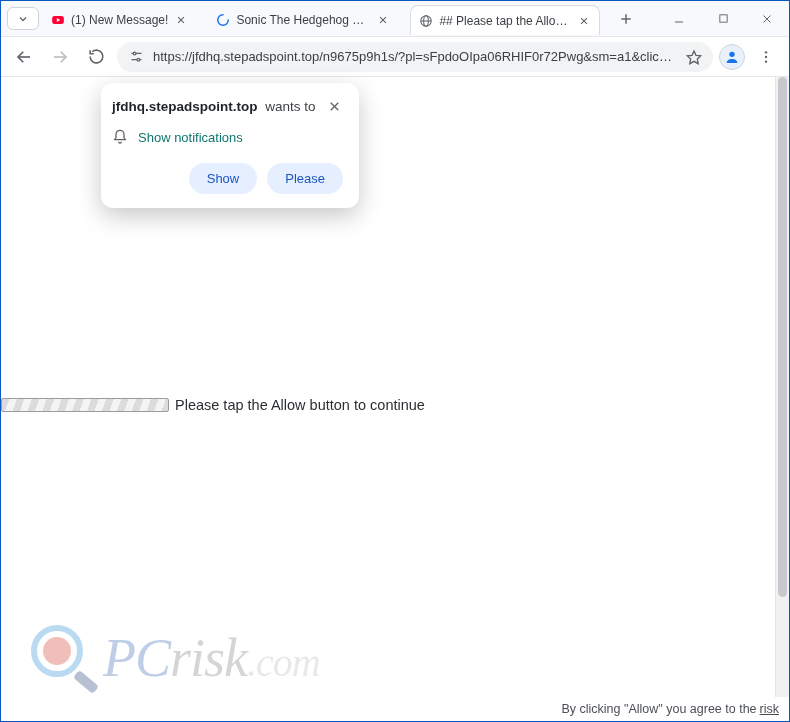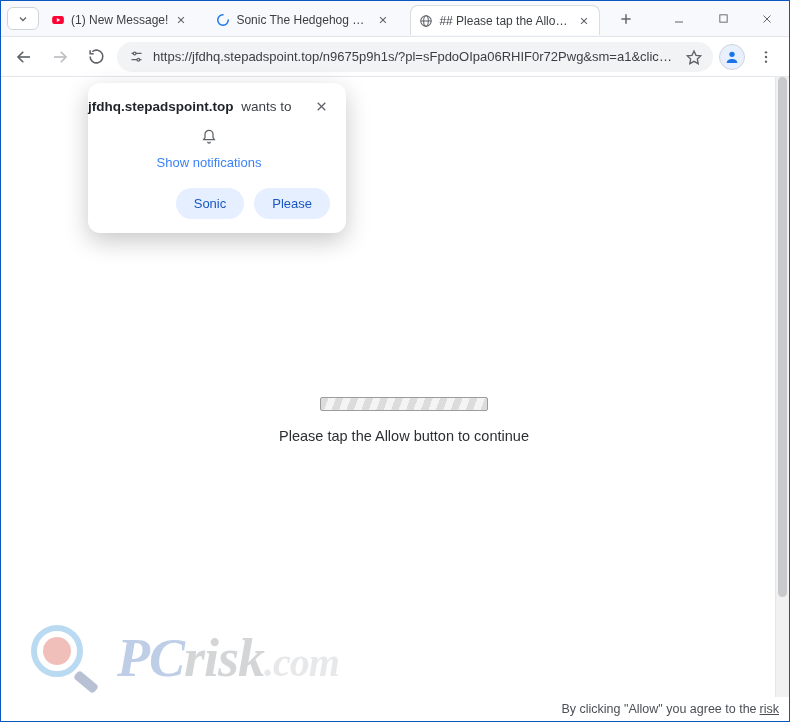--- a/index.html
+++ b/index.html
@@ -26,46 +26,46 @@
   .navbtn.disabled { color:#babdc2; cursor:default; }
   .omnibox { flex:1; height: 30px; background:#f1f3f4; border-radius: 15px; display:flex; align-items:center; padding: 0 8px; gap:6px; font-size: 13px; color:#3b3f44; overflow:hidden; }
   .omnibox .url { flex:1; white-space:nowrap; overflow:hidden; text-overflow:ellipsis; }
   .omnibox .chip { display:flex; align-items:center; justify-content:center; width:22px; height:22px; color:#5f6368; }
   .avatar { width:26px; height:26px; border-radius:50%; border:1px solid #d0d4d9; display:flex; align-items:center; justify-content:center; background:#e8f0fe; color:#1a73e8; cursor:pointer; }
 
   
   .viewport { position:absolute; top:76px; left:0; right:0; bottom:0; background:#fff; }
 
   
-  .perm { position:absolute; top: 6px; left: 87px; width: 258px; background:#fff; border-radius: 12px; box-shadow: 0 8px 24px rgba(0,0,0,0.22); padding: 14px 16px 14px 0; }
+  .perm { position:absolute; top: 6px; left: 100px; width: 258px; background:#fff; border-radius: 12px; box-shadow: 0 8px 24px rgba(0,0,0,0.22); padding: 14px 16px 14px 11px; }
   .perm-row1 { display:flex; align-items:center; justify-content:space-between; font-size: 13.5px; }
   .perm-site { font-weight: 700; color:#1f2328; }
   .perm-wants { font-weight: 400; color:#3b3f44; margin-left: 4px; }
   .perm-close { color:#5f6368; cursor:pointer; width:18px; height:18px; display:flex; align-items:center; justify-content:center; }
-  .perm-row2 { display:flex; align-items:center; gap:10px; margin-top: 14px; font-size: 13px; color:#3b82f6;flex-direction:column; }
+  .perm-row2 { display:flex; align-items:center; gap:10px; margin-top: 14px; font-size: 13px; color:#0f766e; }
   .perm-row3 { display:flex; justify-content:flex-end; gap:10px; margin-top: 18px; }
   .pillbtn { background:#e6efff; color:#1a57c2; border:none; border-radius: 18px; padding: 8px 18px; font-size: 13px; cursor:pointer; }
 
   
-  .center { position:absolute; top: 320px; left:18px; right:0; display:flex; flex-direction:column; align-items:center; gap:17px; }
+  .center { position:absolute; top: 320px; left:0; right:0; display:flex; flex-direction:row; align-items:center; gap:6px; }
   .progress { width: 168px; height: 14px; border:1px solid #9c9c9c; border-radius: 2px;
     background: repeating-linear-gradient(110deg, #dcdcdc 0 7px, #f4f4f4 7px 14px); }
   .center-text { font-size: 14.5px; color:#2b2f33; }
 
   
   .footer { position:absolute; left:0; right:0; bottom:0; height: 24px; display:flex; align-items:center; justify-content:flex-end; padding: 0 10px; font-size: 12.5px; color:#4b4f55; background:#fff; }
   .footer .terms { text-decoration: underline; cursor:pointer; margin-left:3px; }
 
   
   .watermark { position:absolute; left: 30px; bottom: 30px; display:flex; align-items:center; opacity: 0.32; font-style: italic; font-family: Georgia, "Times New Roman", serif; }
   .watermark .mag { width: 66px; height: 66px; position:relative; margin-right: 6px; }
   .watermark .ring { position:absolute; width:52px; height:52px; border:6px solid #2d8fd6; border-radius:50%; top:0; left:0; }
   .watermark .inner { position:absolute; width:28px; height:28px; background:#d63b2d; border-radius:50%; top:12px; left:12px; }
   .watermark .handle { position:absolute; width:26px; height:10px; background:#25417a; border-radius:4px; transform: rotate(40deg); bottom:4px; right:-2px; }
-  .watermark .txt { font-size: 54px; font-weight: 700; letter-spacing: -1px; margin-left: 14px; }
+  .watermark .txt { font-size: 54px; font-weight: 400; letter-spacing: -1px; }
   .watermark .pc { color:#3a68b6; }
   .watermark .risk { color:#7b7f85; }
   .watermark .com { color:#b7bac0; font-size: 40px; }
 
   
   .fake-scroll { position:absolute; top:0; right:0; bottom:0; width:14px; background:#f1f1f1; border-left:1px solid #e6e6e6; }
   .thumb { position:absolute; top:0; left:2px; right:2px; height: 520px; background:#c7c9cc; border-radius: 5px; }
 </style>
 </head>
 <body>
@@ -228,21 +228,21 @@
         </span>
       </div>
       <div class="perm-row2">
         <svg width="16" height="16" viewBox="0 0 24 24" fill="none" stroke="#5f6368" stroke-width="1.9">
             <path d="M6 8a6 6 0 0 1 12 0v5l2 3H4l2-3z"></path>
             <path d="M10 19a2 2 0 0 0 4 0"></path>
           </svg>
         <span>Show notifications</span>
       </div>
       <div class="perm-row3">
-        <button class="pillbtn">Sonic</button>
+        <button class="pillbtn">Show</button>
         <button class="pillbtn">Please</button>
       </div>
     </div>
 
     <div class="center">
       <div class="progress"></div>
       <div class="center-text">Please tap the Allow button to continue</div>
     </div>
 
     <div class="watermark">

